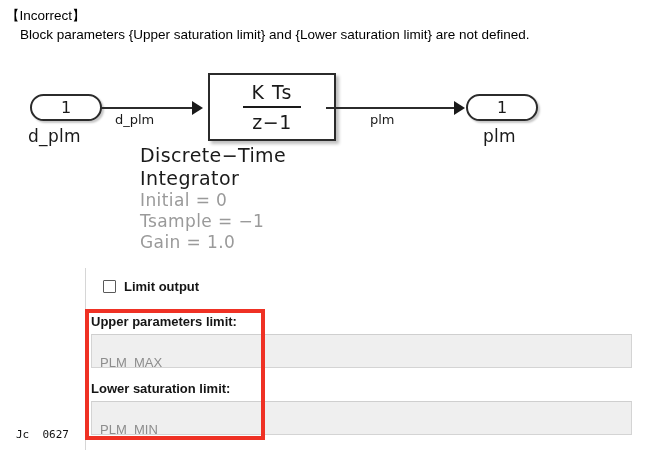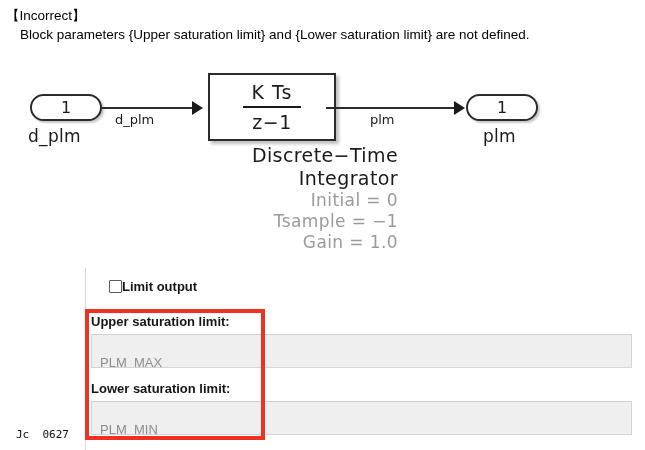--- a/index.html
+++ b/index.html
@@ -132,21 +132,21 @@
   }
   #wire-label-1 { left: 115px; top: 50px; }
   #wire-label-2 { left: 370px; top: 50px; }
 
   
   #block-caption {
     position: absolute;
     left: 140px;
     top: 82px;
     width: 258px;
-    text-align: right;
+    text-align: left;
     font-family: "DejaVu Sans", sans-serif;
   }
   #block-caption .cap-main {
     display: block;
     font-size: 19px;
     line-height: 23px;
     color: #1a1a1a;
     letter-spacing: 0.4px;
   }
   #block-caption .cap-param {
@@ -163,24 +163,25 @@
     left: 85px;
     top: 268px;
     width: 560px;
     height: 182px;
     background: #ffffff;
     border-left: 1px solid #d6d6d6;
     box-sizing: border-box;
   }
   #checkbox-row {
     position: absolute;
-    left: 23px;
+    left: 17px;
     top: 11px;
     display: flex;
     align-items: center;
+    gap: 8px;
   }
   #limit-output-checkbox {
     width: 13px;
     height: 13px;
     box-sizing: border-box;
     border: 1.6px solid #5a5a5a;
     background: #ffffff;
     border-radius: 1px;
   }
   #limit-output-label {
@@ -288,21 +289,21 @@
 </div>
 
 <div id="dialog-panel">
 
   <div id="checkbox-row">
     <span id="limit-output-checkbox"></span>
     <span id="limit-output-label">Limit output</span>
   </div>
 
   <div class="field-group" id="field-group-upper">
-    <span class="field-label">Upper saturation limit:</span>
+    <span class="field-label">Upper parameters limit:</span>
     <span class="field-input">PLM_MAX</span>
   </div>
 
   <div class="field-group" id="field-group-lower">
     <span class="field-label">Lower saturation limit:</span>
     <span class="field-input">PLM_MIN</span>
   </div>
 </div>
 
 <div id="red-highlight" style="border-color: rgb(239, 49, 36);"></div>

